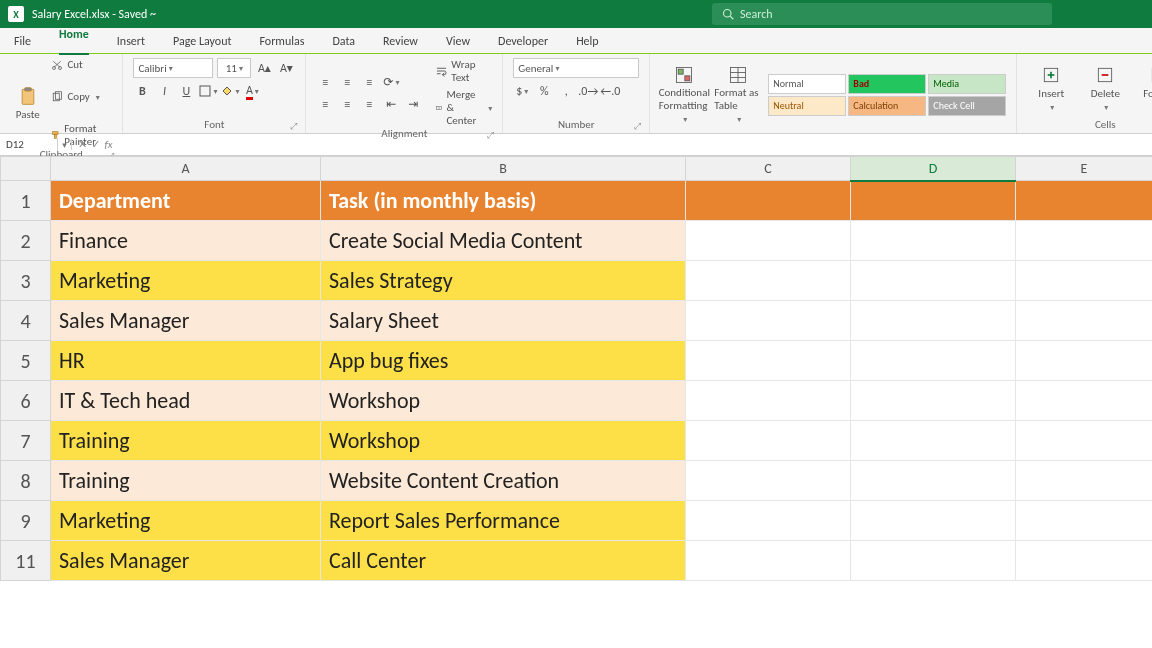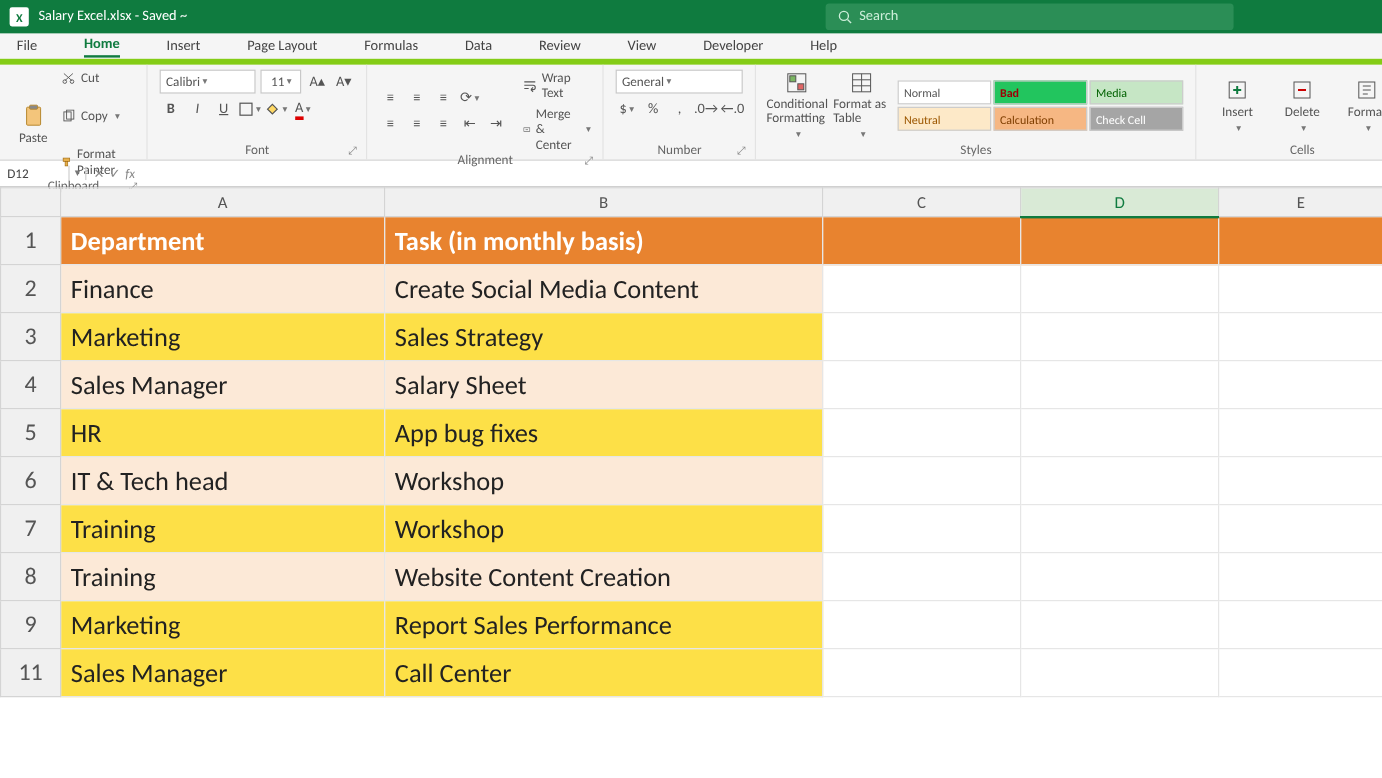--- a/index.html
+++ b/index.html
@@ -2,27 +2,27 @@
 <html><head>
 <meta charset="utf-8">
 <style>
 * { margin:0; padding:0; box-sizing:border-box; font-family:"Segoe UI",Calibri,Arial,sans-serif; }
 body { width:1152px; height:648px; overflow:hidden; background:#fff; }
 
 
 .titlebar { height:28px; background:#0f7b3f; display:flex; align-items:center; color:#fff; font-size:12px; padding:0 8px; gap:8px; }
 .titlebar .xl-logo { width:16px; height:16px; background:#fff; border-radius:2px; display:flex; align-items:center; justify-content:center; color:#0f7b3f; font-weight:bold; font-size:10px; }
 .titlebar .title { }
-.titlebar .search { margin-left:auto; margin-right:116px; background:#2b8e56; height:22px; width:340px; border-radius:3px; display:flex; align-items:center; padding:0 10px; gap:6px; color:#cdeed9; font-size:12px; }
+.titlebar .search { margin-left:auto; margin-right:92px; background:#2b8e56; height:22px; width:340px; border-radius:3px; display:flex; align-items:center; padding:0 10px; gap:6px; color:#cdeed9; font-size:12px; }
 .titlebar .search svg { width:12px; height:12px; }
 
 
-.menubar { height:26px; background:#f5f5f5; border-bottom:5px solid #84cc16; display:flex; align-items:center; padding:0 14px; gap:39px; font-size:12px; color:#444; }
+.menubar { height:26px; background:#f5f5f5; border-bottom:1px solid #84cc16; display:flex; align-items:center; padding:0 14px; gap:28px; font-size:12px; color:#444; }
 .menubar span { cursor:pointer; }
-.menubar .active { color:#0f7b3f; border-bottom:2px solid #0f7b3f; padding-bottom:2px; font-weight:600; }
+.menubar .active { color:#0f7b3f; border-bottom:2px solid #0f7b3f; padding-bottom:12px; font-weight:600; }
 
 
 .ribbon { height:80px; background:#f5f5f5; border-bottom:1px solid #d0d0d0; display:flex; font-size:11px; color:#555; }
 .group { border-right:1px solid #e3e3e3; padding:4px 10px 2px 10px; display:flex; flex-direction:column; justify-content:space-between; }
 .group-body { display:flex; align-items:center; gap:6px; flex:1; }
 .group-label { text-align:center; font-size:11px; color:#666; position:relative; }
 .group-label .launcher { position:absolute; right:-2px; top:2px; font-size:9px; color:#888; }
 .btn-stack { display:flex; flex-direction:column; align-items:center; gap:2px; width:48px; font-size:11px; }
 .btn-stack svg { width:20px; height:20px; }
 .clip-right { display:flex; flex-direction:column; gap:19px; }
@@ -191,21 +191,21 @@
             </svg>
             <span>Merge &amp; Center</span>
           </div>
       </div>
     </div>
     <div class="group-label"><span>Alignment</span><span class="launcher">⤢</span></div>
   </div>
 
   <div class="group">
     <div class="group-body" style="flex-direction:column;gap:4px;align-items:flex-start;">
-      <div class="fontbox drop" style="width:106px">General</div>
+      <div class="fontbox drop" style="width:126px">General</div>
       <div class="icon-row">
         <div class="icon-btn drop">$</div>
         <div class="icon-btn">%</div>
         <div class="icon-btn">,</div>
         <div class="icon-btn">.0→</div>
         <div class="icon-btn">←.0</div>
       </div>
     </div>
     <div class="group-label"><span>Number</span><span class="launcher">⤢</span></div>
   </div>
@@ -231,21 +231,20 @@
       </div>
       <div style="display:grid;grid-template-columns:repeat(3,78px);gap:2px;">
         <div class="style-cell style-normal">Normal</div>
         <div class="style-cell style-bad">Bad</div>
         <div class="style-cell style-good">Media</div>
         <div class="style-cell style-neutral">Neutral</div>
         <div class="style-cell style-calc">Calculation</div>
         <div class="style-cell style-check">Check Cell</div>
       </div>
     </div>
-    <div class="group-label"><span>Styles</span></div>
   </div>
 
   <div class="group">
     <div class="group-body">
       <div class="btn-stack drop">
           <svg viewBox="0 0 24 24" fill="none" stroke="#555">
             <rect x="4" y="4" width="16" height="16"></rect>
             <line x1="12" y1="8" x2="12" y2="16" stroke="#0f7b3f" stroke-width="2"></line>
             <line x1="8" y1="12" x2="16" y2="12" stroke="#0f7b3f" stroke-width="2"></line>
           </svg>

